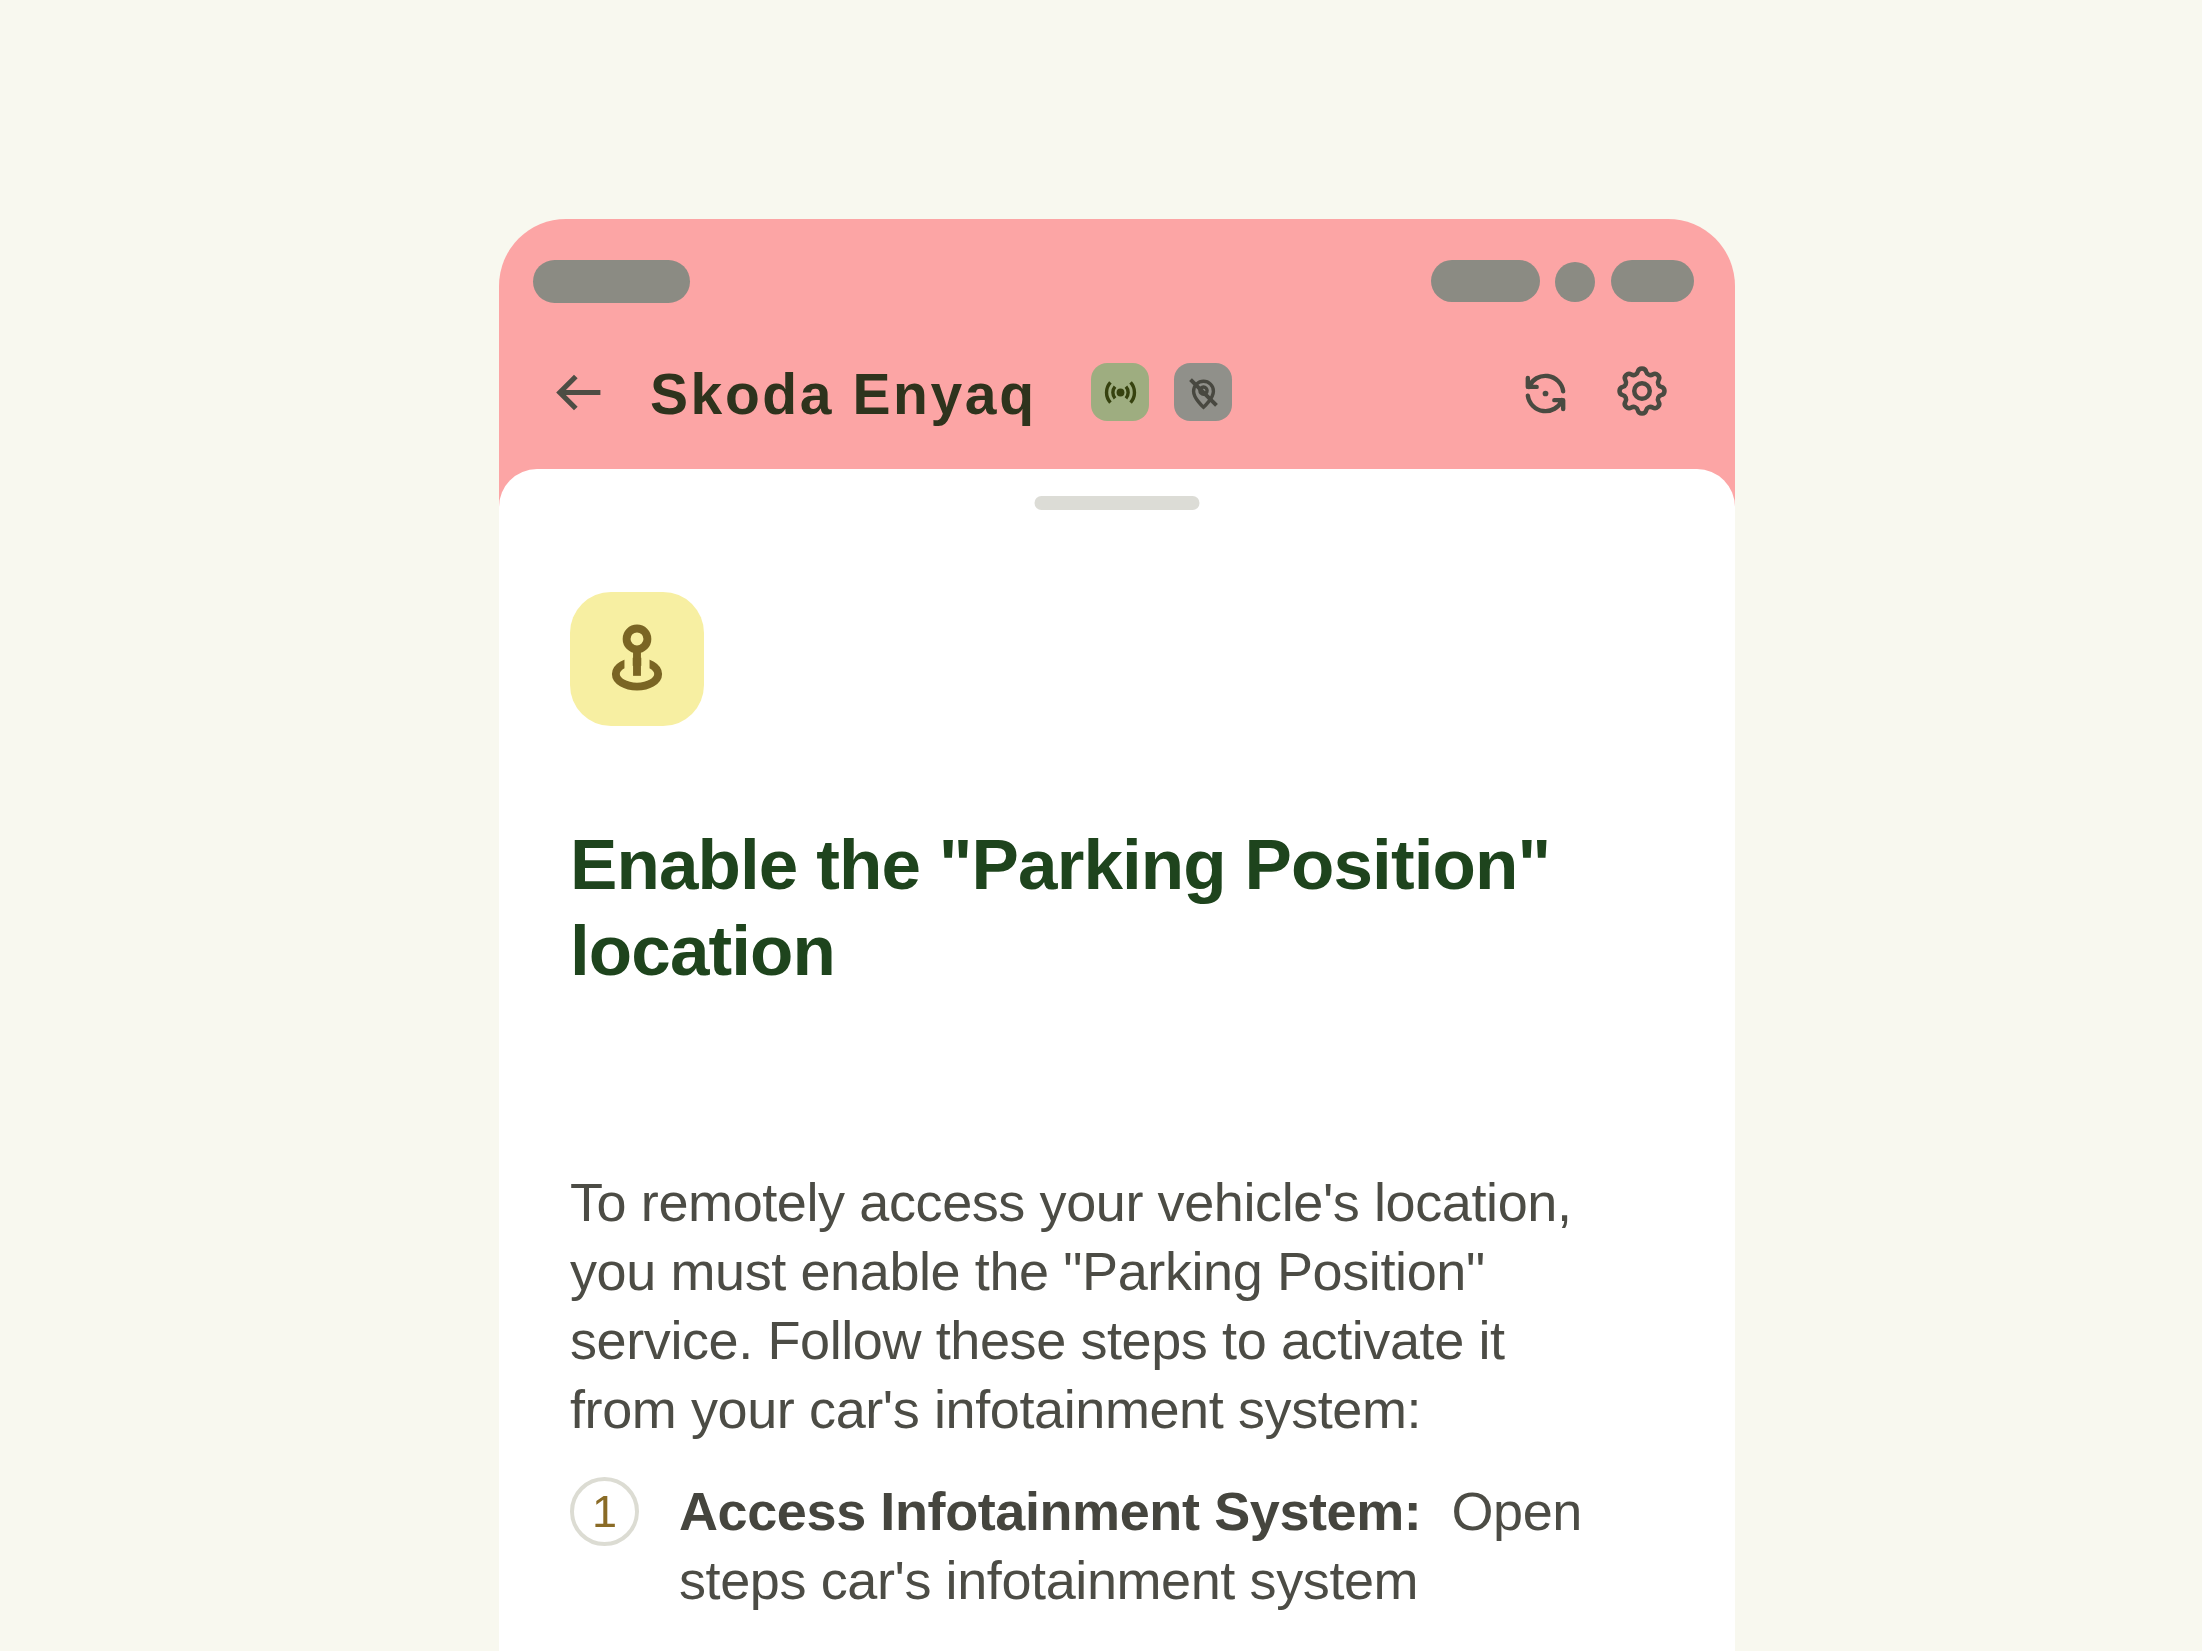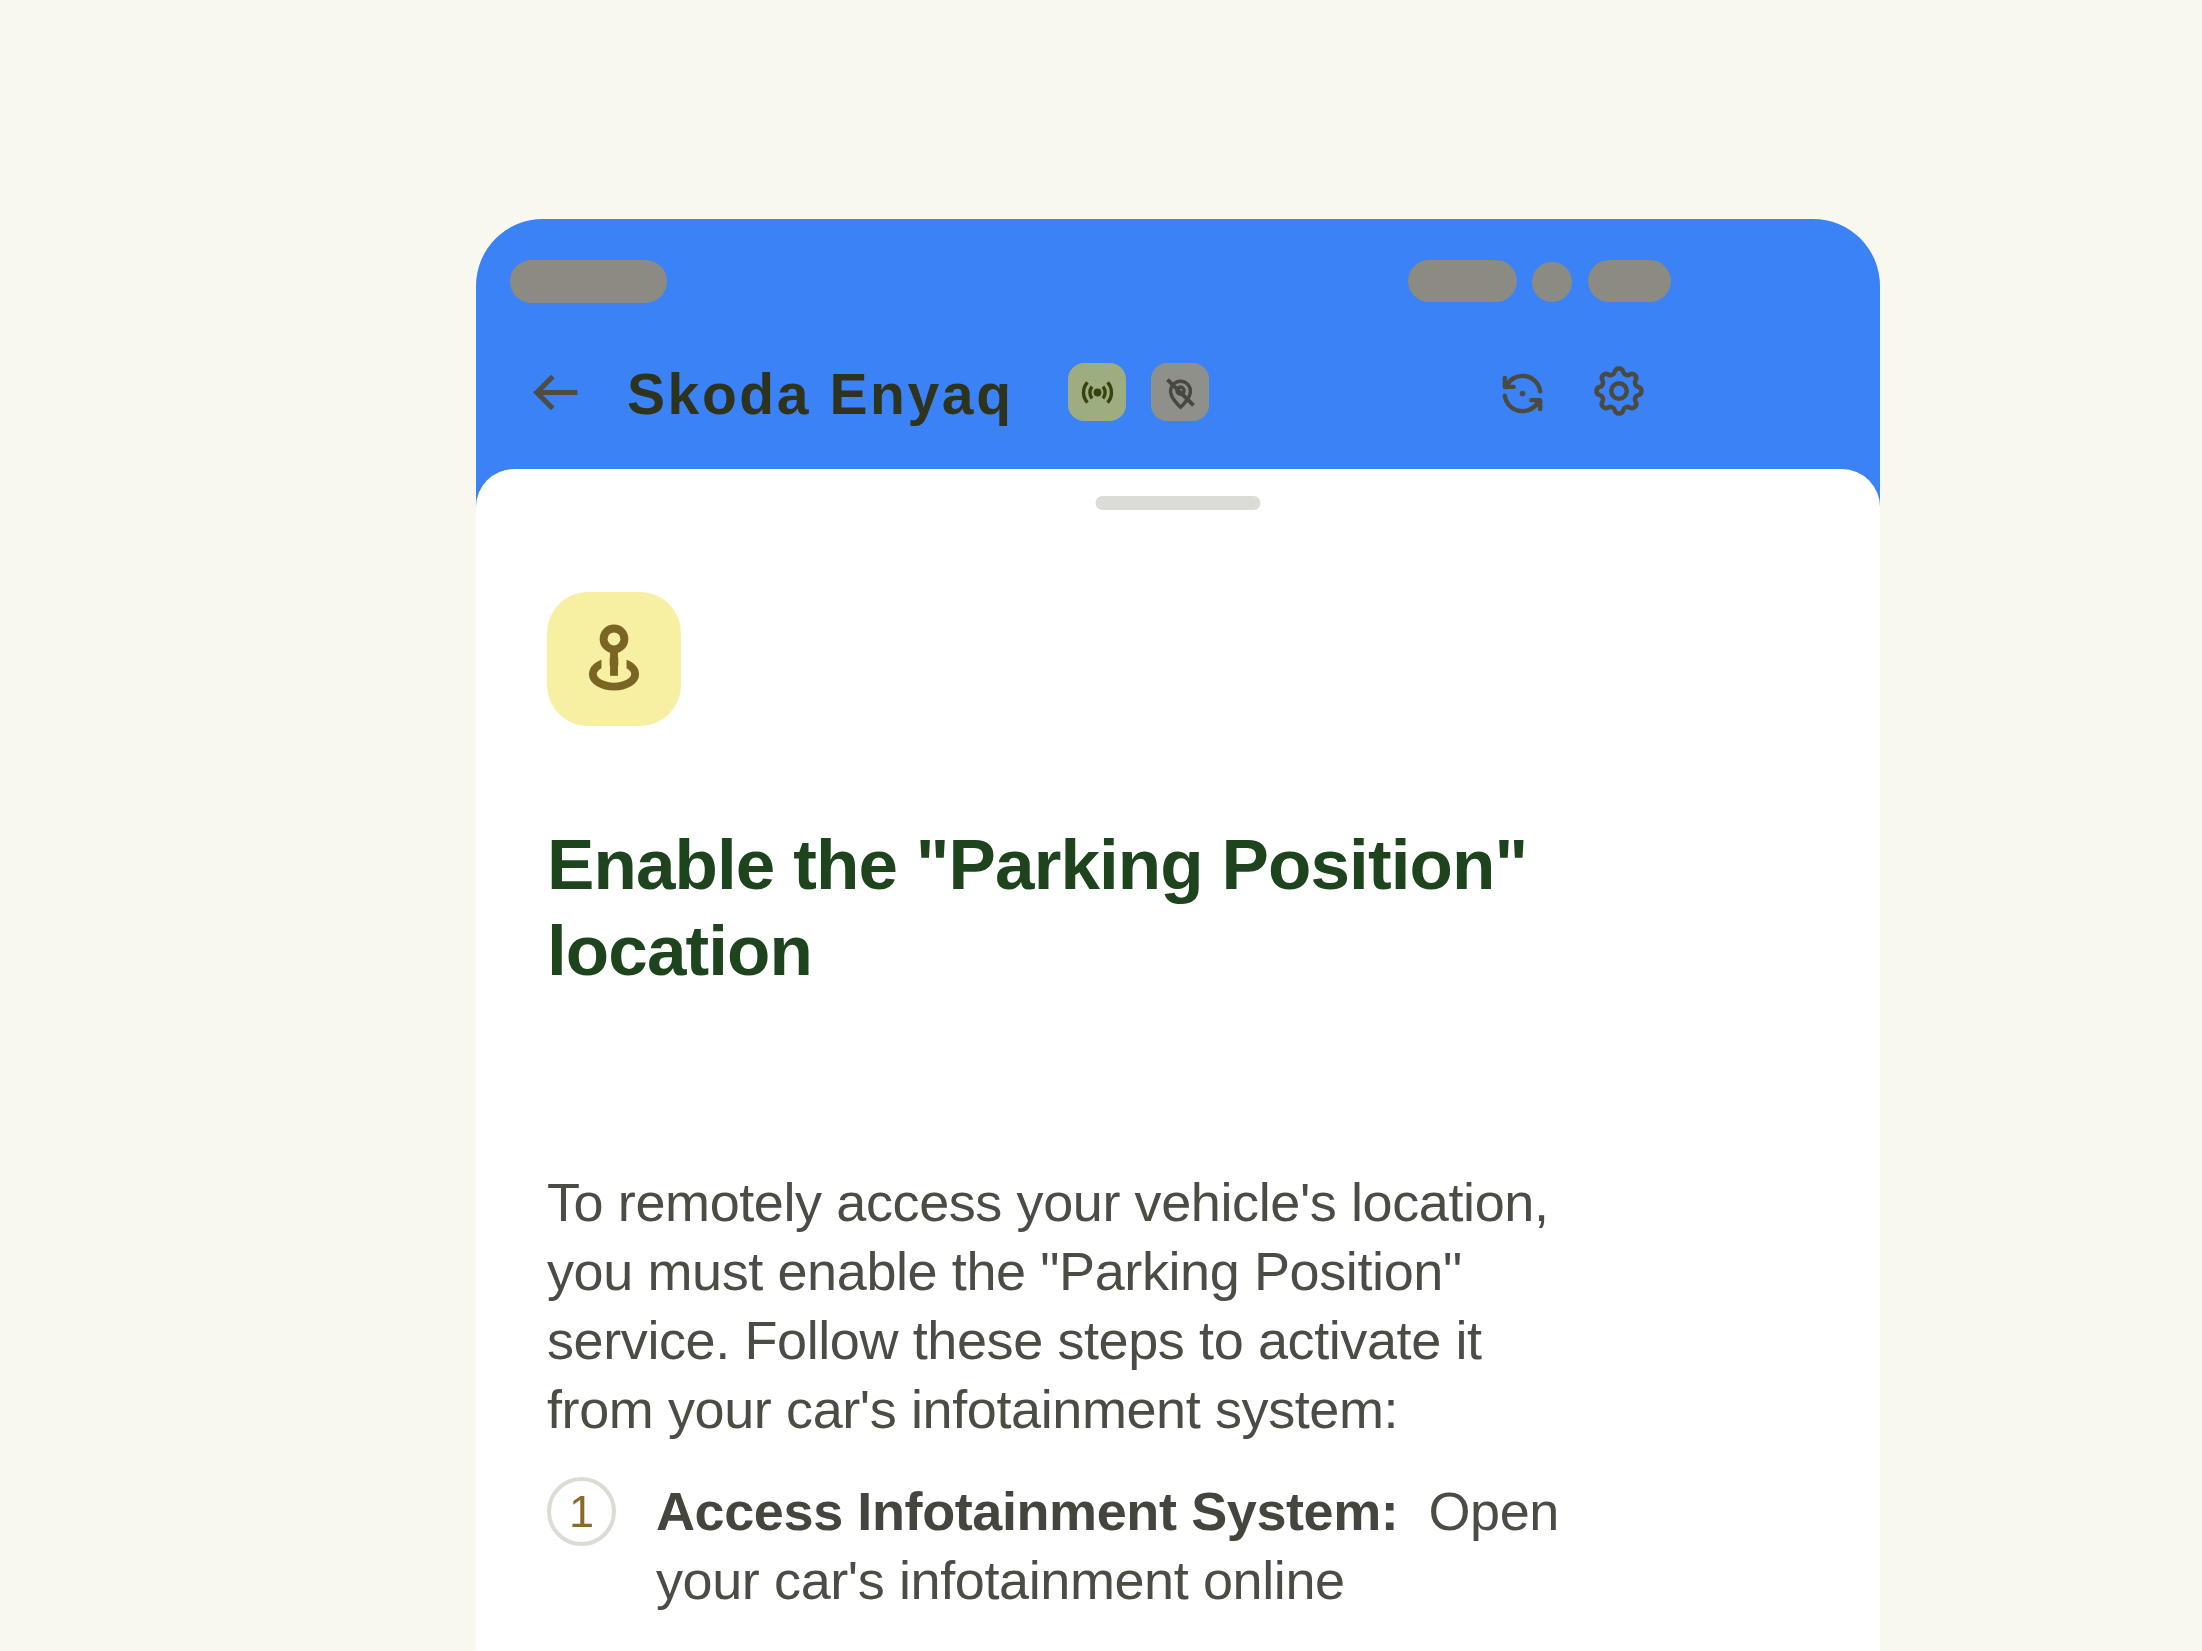--- a/index.html
+++ b/index.html
@@ -7,22 +7,22 @@
     width:2203px;height:1652px;
     background:#F8F8EF;
     font-family:"Liberation Sans","DejaVu Sans",sans-serif;
     overflow:hidden;
     position:relative;
   }
   .stage{position:absolute;inset:0;}
 
   
   .phone{
-    position:absolute;left:476px;top:219px;width:1404px;height:1433px;
-    background:#3b82f6;
+    position:absolute;left:499px;top:219px;width:1236px;height:1433px;
+    background:#fca5a5;
     border-radius:67px 67px 0 0;
   }
 
   
   .status-shape{position:absolute;background:#8B8B83;}
   .sp-left {left:34px;  top:41px; width:157px; height:43px; border-radius:22.4px;}
   .sp-r1   {left:932px;top:41px; width:109px; height:42px; border-radius:21.5px;}
   .sp-dot  {left:1056px;top:43px; width:40px;  height:40px; border-radius:50%;}
   .sp-r2   {left:1112px;top:41px; width:83px;  height:42px; border-radius:21.5px;}
 
@@ -185,20 +185,20 @@
         <span>service. Follow these steps to activate it</span>
         <span>from your car's infotainment system:</span>
       </div>
 
       <div class="step">
         <div class="step-circle">
           <span>1</span>
         </div>
         <div class="step-text">
           <span class="step-bold">Access Infotainment System:</span><span class="step-rest">Open</span>
-          <span class="step-line2">your car's infotainment online</span>
+          <span class="step-line2">steps car's infotainment system</span>
         </div>
       </div>
     </div>
 
   </div>
 </div>
 
 
 </body></html>

